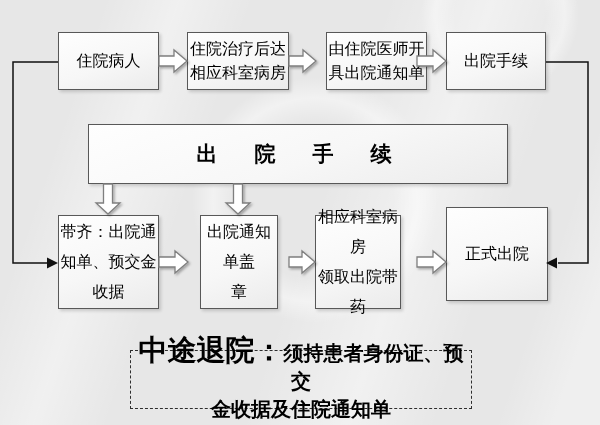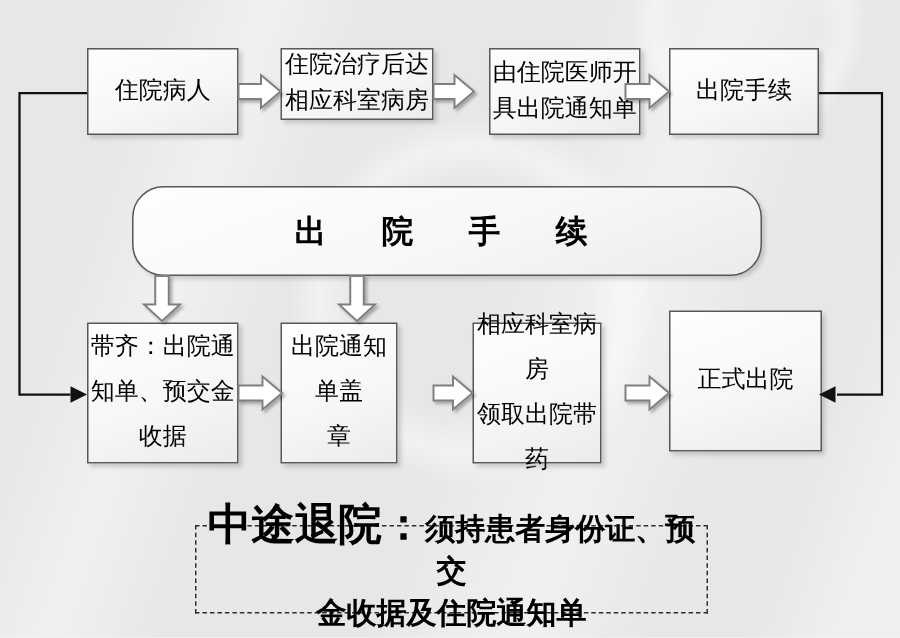--- a/index.html
+++ b/index.html
@@ -67,53 +67,53 @@
 <body>
 
 <div id="stage">
 
   <div class="fbox top-box" style="left:58px; top:32px; width:101px; height:58px;">
     <div class="lines">
       <div>住院病人</div>
     </div>
   </div>
 
-  <div class="fbox top-box" style="left:187px; top:32px; width:102px; height:48px;">
+  <div class="fbox top-box" style="left:187px; top:32px; width:102px; height:58px;">
     <div class="lines">
       <div>住院治疗后达</div>
       <div>相应科室病房</div>
     </div>
   </div>
 
   <div class="fbox top-box" style="left:316px; top:32px; width:101px; height:58px;margin-left:10px;">
     <div class="lines">
       <div>由住院医师开</div>
       <div>具出院通知单</div>
     </div>
   </div>
 
   <div class="fbox top-box" style="left:446px; top:32px; width:100px; height:58px;">
     <div class="lines">
       <div>出院手续</div>
     </div>
   </div>
 
-  <div class="fbox banner-box" style="left:88px; top:124px; width:420px; height:60px;border-radius:21px;">
+  <div class="fbox banner-box" style="left:88px; top:124px; width:420px; height:60px;">
     <span>出　院　手　续</span>
   </div>
 
   <div class="fbox bottom-box" style="left:58px; top:215px; width:101px; height:94px;">
     <div class="lines">
       <div>带齐：出院通</div>
       <div>知单、预交金</div>
       <div>收据</div>
     </div>
   </div>
 
-  <div class="fbox bottom-box" style="left:187px; top:215px; width:78px; height:94px;">
+  <div class="fbox bottom-box" style="left:200px; top:215px; width:78px; height:94px;">
     <div class="lines">
       <div>出院通知单盖</div>
       <div>章</div>
     </div>
   </div>
 
   <div class="fbox bottom-box" style="left:315px; top:215px; width:86px; height:94px;">
     <div class="lines">
       <div>相应科室病房</div>
       <div>领取出院带药</div>

